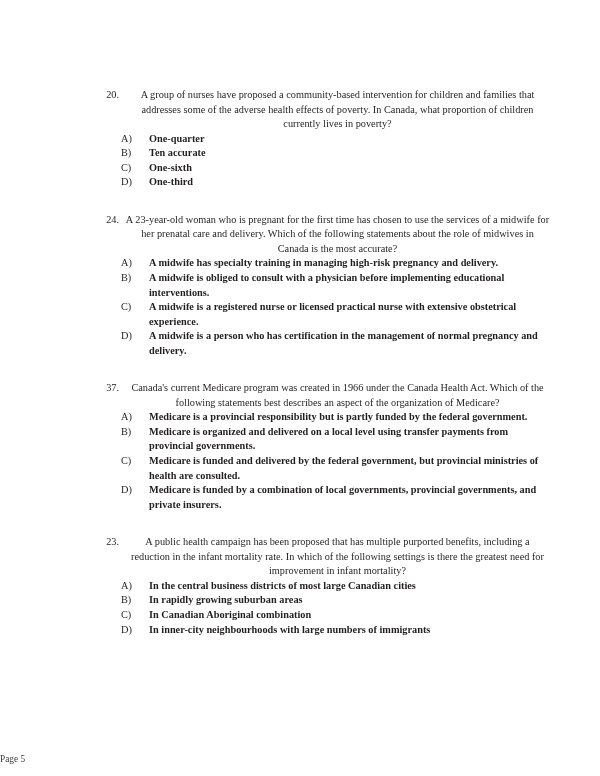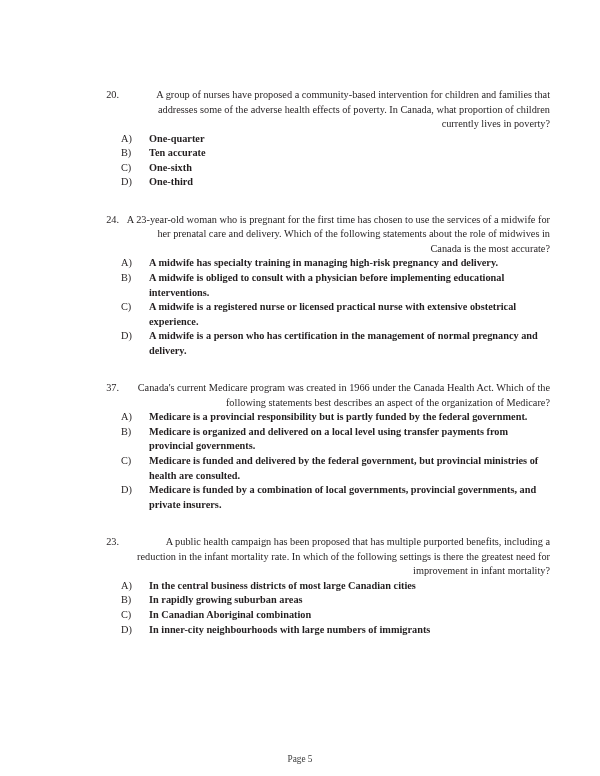--- a/index.html
+++ b/index.html
@@ -41,21 +41,21 @@
   }
   .q-num {
     position: absolute;
     left: 0;
     top: 0;
     width: 21px;
     text-align: right;
   }
   .q-stem {
     display: block;
-    text-align: right;
+    text-align: center;
   }
   .options {
     margin-top: 0;
     padding-left: 23px;
   }
   .option {
     position: relative;
     padding-left: 28px;
   }
   .opt-letter {
@@ -67,21 +67,20 @@
   }
   .opt-text {
     display: block;
     font-weight: bold;
   }
   .footer {
     position: absolute;
     left: 0;
     top: 726px;
     width: 600px;
-    text-align: center;
     font-size: 9.3px;
     color: #3a3a3a;
   }
 </style>
 </head>
 <body>
 
 <div class="page">
 
   <div class="content">

